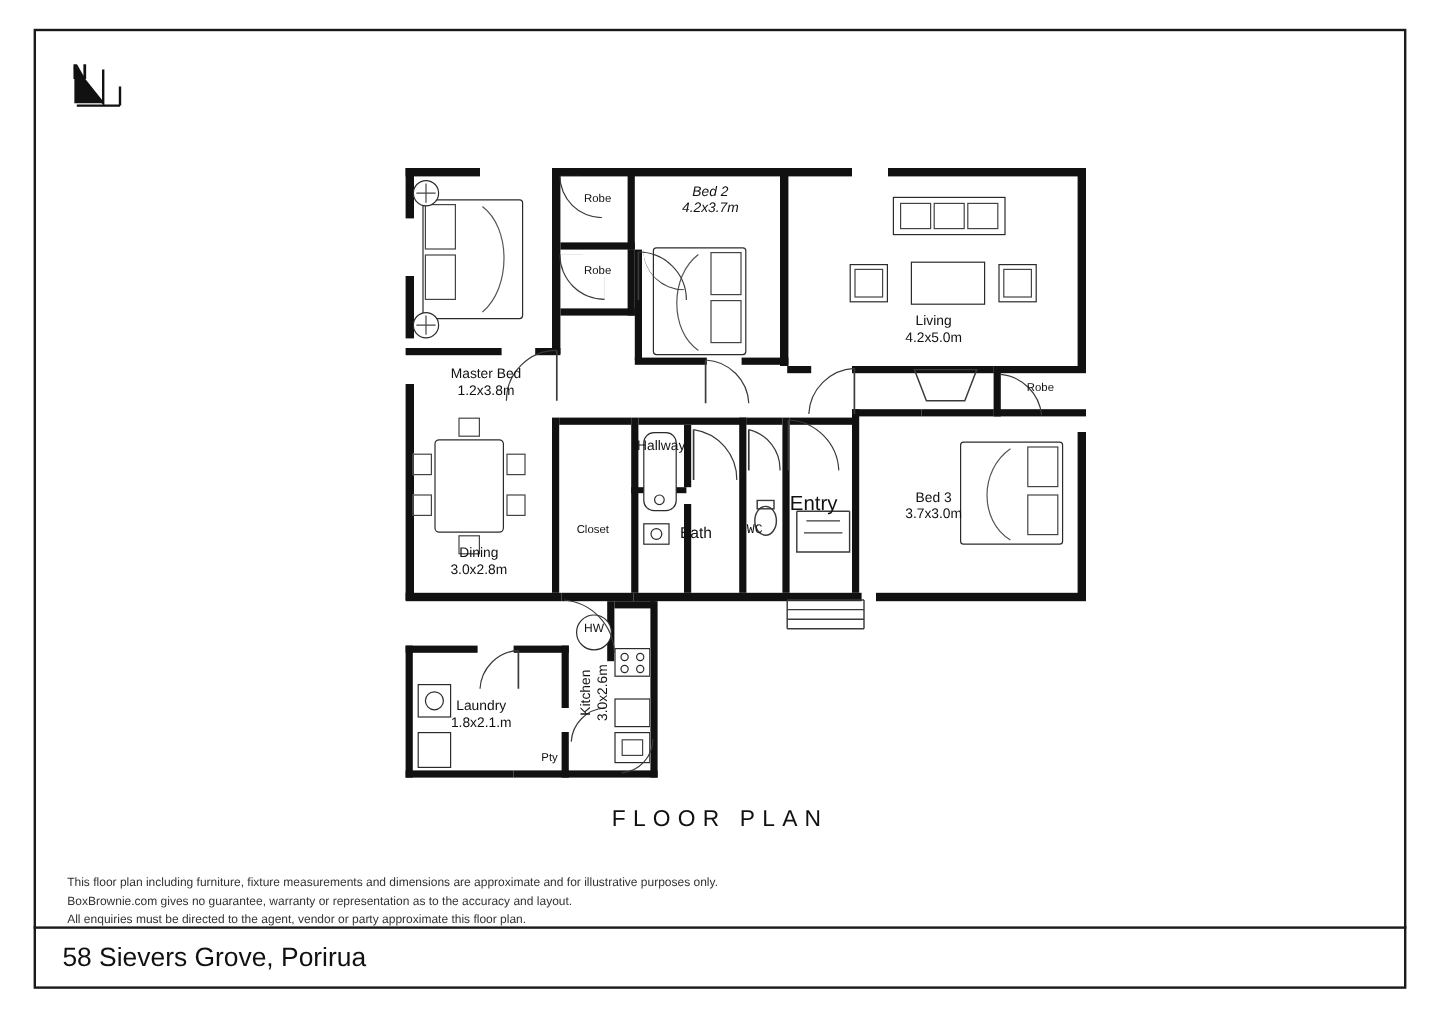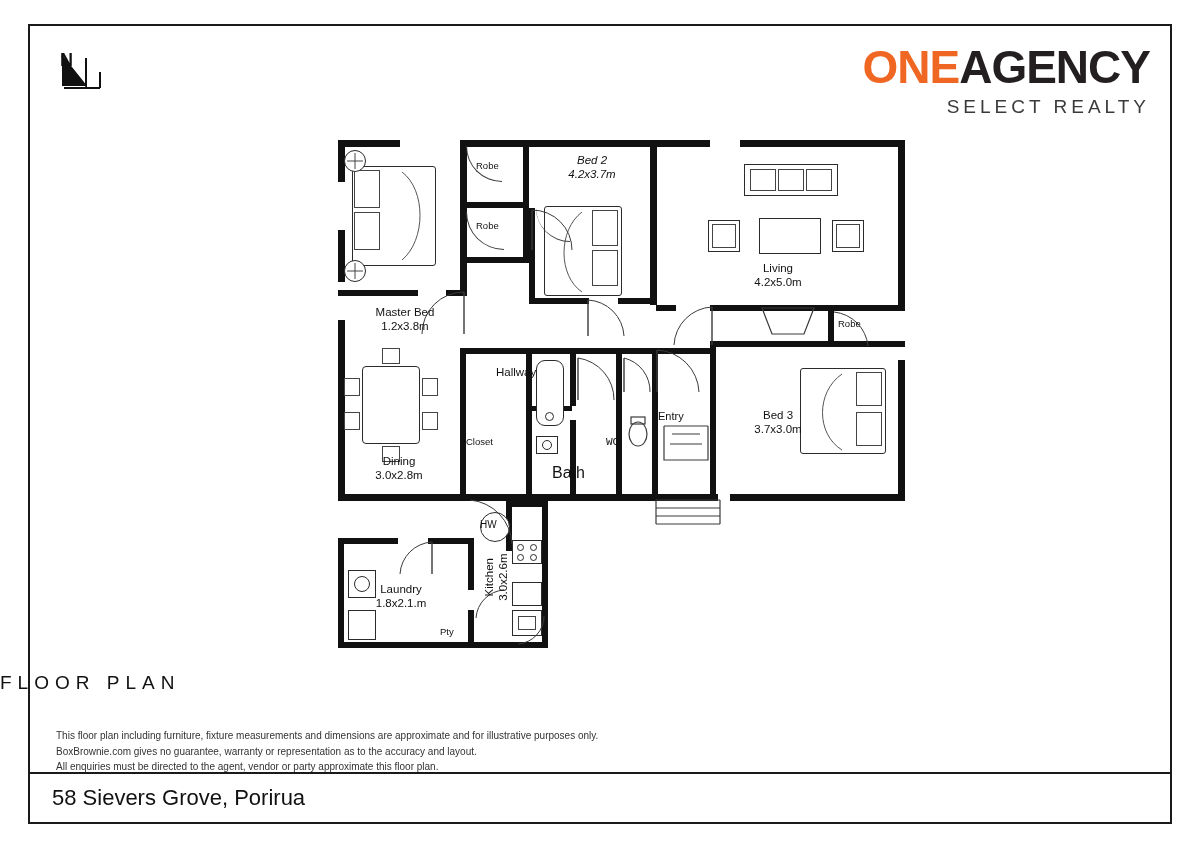--- a/index.html
+++ b/index.html
@@ -11,27 +11,27 @@
   #brand .b1{font-size:46px;font-weight:bold;letter-spacing:-1px;}
   #brand .one{color:#ef6723;}
   #brand .agency{color:#231f20;}
   #brand .b2{font-size:19px;letter-spacing:4px;color:#3a3a3a;margin-top:7px;}
   
   #north{position:absolute;left:56px;top:52px;width:64px;height:60px;}
   
   #plan{position:absolute;left:300px;top:120px;width:640px;height:540px;}
   .wall{position:absolute;background:#111;}
   .room-label{position:absolute;text-align:center;font-size:11.5px;line-height:1.25;color:#111;}
-  .small-label{position:absolute;font-size:9.5px;color:#111;}
+  .small-label{position:absolute;text-align:center;font-size:9.5px;color:#111;}
   .vert{transform:rotate(-90deg);transform-origin:center center;}
   .furn{position:absolute;border:1.4px solid #2b2b2b;box-sizing:border-box;background:#fff;}
   .furn-thin{position:absolute;border:1px solid #444;box-sizing:border-box;background:#fff;}
   .circle{border-radius:50%;}
   .door{position:absolute;border:1.2px solid #3a3a3a;border-radius:0 0 0 100%;box-sizing:border-box;background:transparent;}
-  #title{position:absolute;left:0;right:0;top:672px;font-size:19px;letter-spacing:6px;color:#111;}
+  #title{position:absolute;left:0;right:0;top:672px;text-align:center;font-size:19px;letter-spacing:6px;color:#111;}
   #disclaimer{position:absolute;left:56px;top:728px;font-size:10px;line-height:1.55;color:#333;}
   #addrline{position:absolute;left:28px;right:28px;top:772px;height:2px;background:#1a1a1a;}
   #address{position:absolute;left:52px;top:785px;font-size:22px;color:#111;}
   svg{display:block;}
 </style>
 </head>
 <body>
 
 <div id="page">
 
@@ -40,24 +40,20 @@
   <div id="north">
     <svg width="64" height="60" viewBox="0 0 64 60">
       <path d="M6 4 L6 34 L30 34 Z" fill="#111"></path>
       <path d="M6 4 L30 34 L30 6" fill="none" stroke="#111" stroke-width="2"></path>
       <path d="M8 36 L44 36" stroke="#111" stroke-width="2" fill="none"></path>
       <path d="M44 36 L44 20" stroke="#111" stroke-width="2" fill="none"></path>
     </svg>
     <div style="position:absolute;left:4px;top:-2px;font-size:18px;font-weight:bold;color:#111;">N</div>
   </div>
 
-  <div id="brand">
-    <div class="b1"><span class="one">ONE</span><span class="agency">AGENCY</span></div>
-    <div class="b2">SELECT REALTY</div>
-  </div>
 
   <div id="plan">
 
     <div class="wall" style="left:38px;top:20px;width:62px;height:7px;"></div>
     <div class="wall" style="left:160px;top:20px;width:190px;height:7px;"></div>
     <div class="wall" style="left:350px;top:20px;width:60px;height:7px;"></div>
     <div class="wall" style="left:440px;top:20px;width:165px;height:7px;"></div>
 
     <div class="wall" style="left:38px;top:20px;width:7px;height:42px;"></div>
     <div class="wall" style="left:38px;top:110px;width:7px;height:52px;"></div>
@@ -286,23 +282,23 @@
       </div>
       <div class="room-label vert" style="left:0px;top:20px;width:90px;">
         <div>3.0x2.6m</div>
       </div>
     </div>
 
     <div class="small-label" style="left:176px;top:40px;width:44px;">Robe</div>
     <div class="small-label" style="left:176px;top:100px;width:44px;">Robe</div>
     <div class="small-label" style="left:538px;top:198px;width:58px;">Robe</div>
     <div class="small-label" style="left:196px;top:246px;width:110px;font-size:11.5px;">Hallway</div>
-    <div class="small-label" style="left:358px;top:290px;width:40px;font-size:11px;">Entry</div>
+    <div class="small-label" style="left:358px;top:290px;width:40px;font-size:17px;">Entry</div>
     <div class="small-label" style="left:166px;top:316px;width:56px;">Closet</div>
-    <div class="small-label" style="left:252px;top:316px;width:56px;font-size:16px;margin-top:28px;">Bath</div>
+    <div class="small-label" style="left:252px;top:316px;width:56px;font-size:13px;">Bath</div>
     <div class="small-label" style="left:306px;top:316px;width:46px;font-size:11px;font-family:Liberation Mono, monospace;">WC</div>
     <div class="small-label" style="left:140px;top:506px;width:36px;">Pty</div>
     <div class="small-label" style="left:180px;top:399px;width:30px;font-size:10px;">HW</div>
   </div>
 
   <div id="title">FLOOR PLAN</div>
 
   <div id="disclaimer">
     <div>This floor plan including furniture, fixture measurements and dimensions are approximate and for illustrative purposes only.</div>
     <div>BoxBrownie.com gives no guarantee, warranty or representation as to the accuracy and layout.</div>

